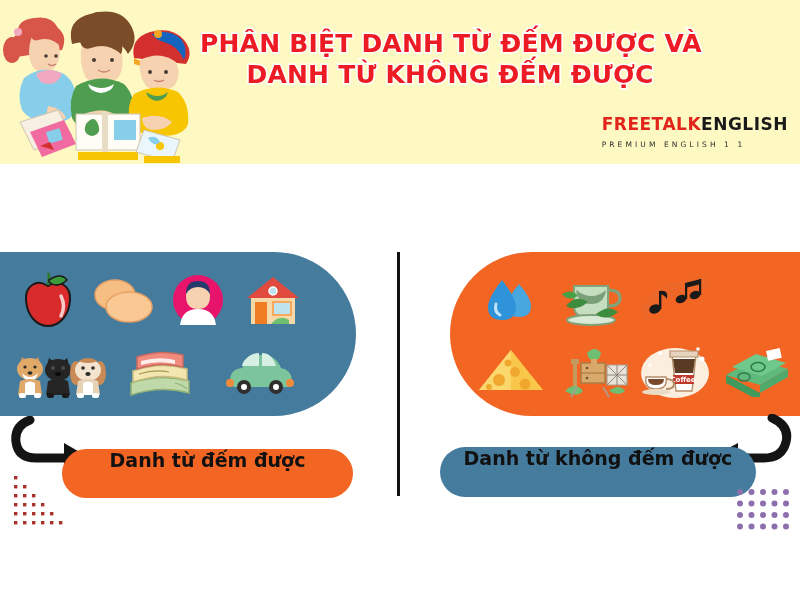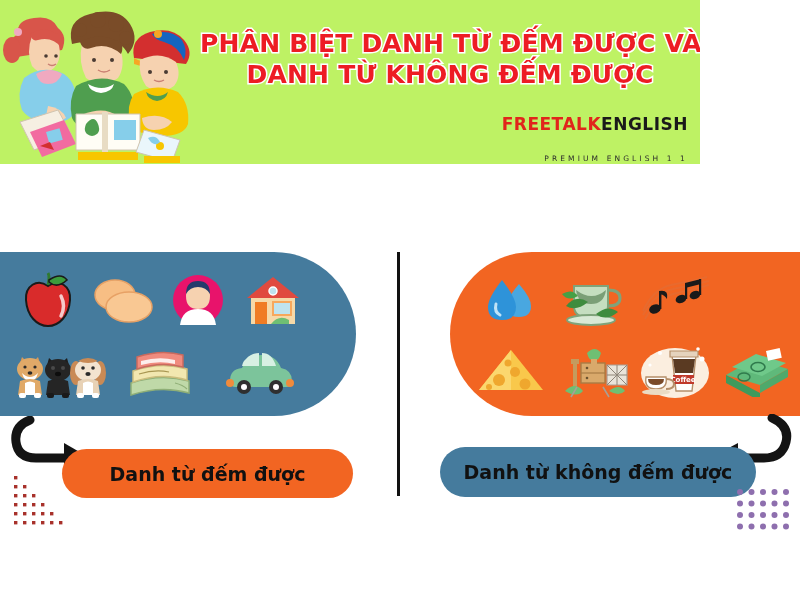--- a/index.html
+++ b/index.html
@@ -6,43 +6,43 @@
   html, body {
     width: 800px; height: 600px;
     background: #ffffff;
     font-family: "Liberation Sans", sans-serif;
     overflow: hidden;
   }
   .page { position: relative; width: 800px; height: 600px; background:#fff; }
 
   
   .header {
-    position: absolute; left: 0; top: 0; width: 700px; height: 164px;
-    background: #bef264;
+    position: absolute; left: 0; top: 0; width: 800px; height: 164px;
+    background: #fef9c3;
     overflow: hidden;
   }
   .header-title {
     position: absolute; left: 200px; top: 28px; width: 500px;
     text-align: center;
     font-weight: 800; font-size: 25px; line-height: 31px;
     letter-spacing: 0.2px;
     color: #ED1C24;
     -webkit-text-stroke: 3px #ffffff;
     paint-order: stroke fill;
     text-transform: uppercase;
     font-family: "DejaVu Sans", sans-serif;
   }
   .header-title .ln { display:block; white-space: nowrap; }
 
   
-  .logo { position:absolute; right: 12px; top: 114px; text-align:right; }
+  .logo { position:absolute; right: 12px; top: 114px; }
   .logo-main { font-size: 17px; font-weight: 800; letter-spacing: 0.5px; font-family:"DejaVu Sans", sans-serif; }
   .logo-main .red { color:#E1251B; }
   .logo-main .dark { color:#1A1A1A; }
-  .logo-sub { font-size: 7.5px; letter-spacing: 3.1px; color:#2b2b2b; margin-top:20px; font-family:"DejaVu Sans", sans-serif; }
+  .logo-sub { font-size: 7.5px; letter-spacing: 3.1px; color:#2b2b2b; margin-top:6px; font-family:"DejaVu Sans", sans-serif; }
 
   
   .kids { position:absolute; left: 2px; top: 6px; width: 205px; height: 158px; }
 
   
   .panel {
     position: absolute; top: 252px; height: 164px;
   }
   .panel-left  { left: -30px; width: 386px; background:#457B9D; border-radius: 0 82px 82px 0; }
   .panel-right { left: 450px; width: 390px; background:#F26522; border-radius: 82px 0 0 82px; }
@@ -57,21 +57,21 @@
   .panel-left .icon-row.r2 .icon-cell { width: 100px; height: 66px; }
   
   .panel-right .icon-grid { left: 20px; width: 330px; }
   .panel-right .icon-row .icon-cell { width: 82px; height: 66px; }
 
   
   .divider { position:absolute; left: 397px; top: 252px; width: 3px; height: 244px; background:#111; }
 
   
   .pill {
-    position:absolute; display:flex; align-items:center; justify-content:center;
+    position:absolute; display:flex; justify-content:center;
     border-radius: 30px; font-weight: 800; color:#111;
     font-family:"DejaVu Sans", sans-serif;
   }
   .pill-left  { left: 62px; top: 449px; width: 291px; height: 49px; background:#F26522; font-size: 19px; }
   .pill-right { left: 440px; top: 447px; width: 316px; height: 50px; background:#457B9D; font-size: 19px; }
 
   
   .arrow-left  { position:absolute; left: 6px; top: 416px; width: 92px; height: 56px; }
   .arrow-right { position:absolute; left: 706px; top: 414px; width: 90px; height: 58px; }
 

